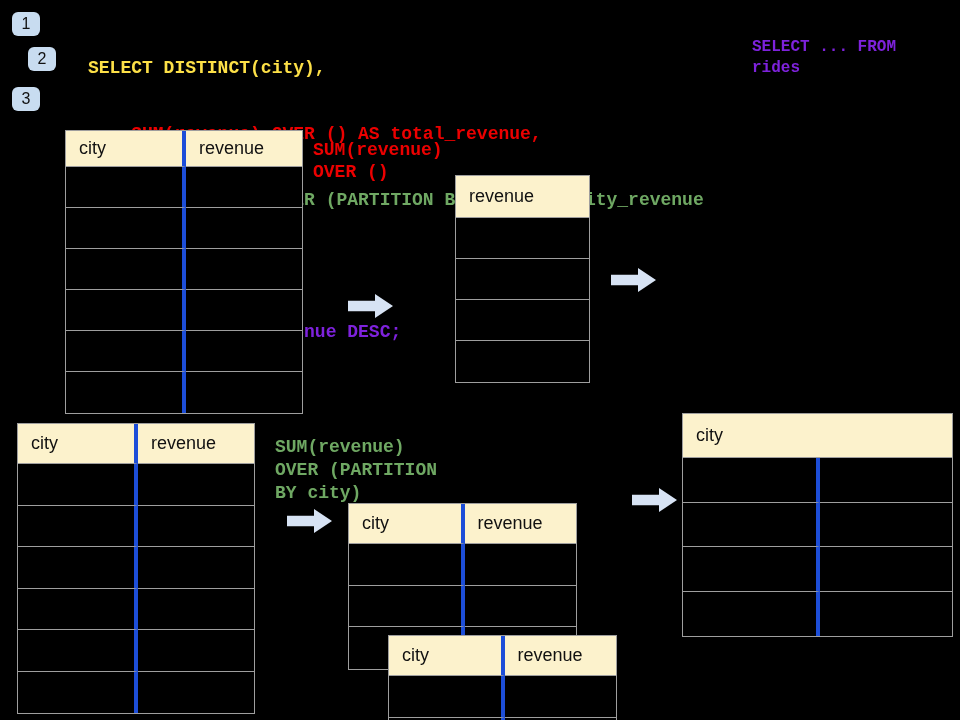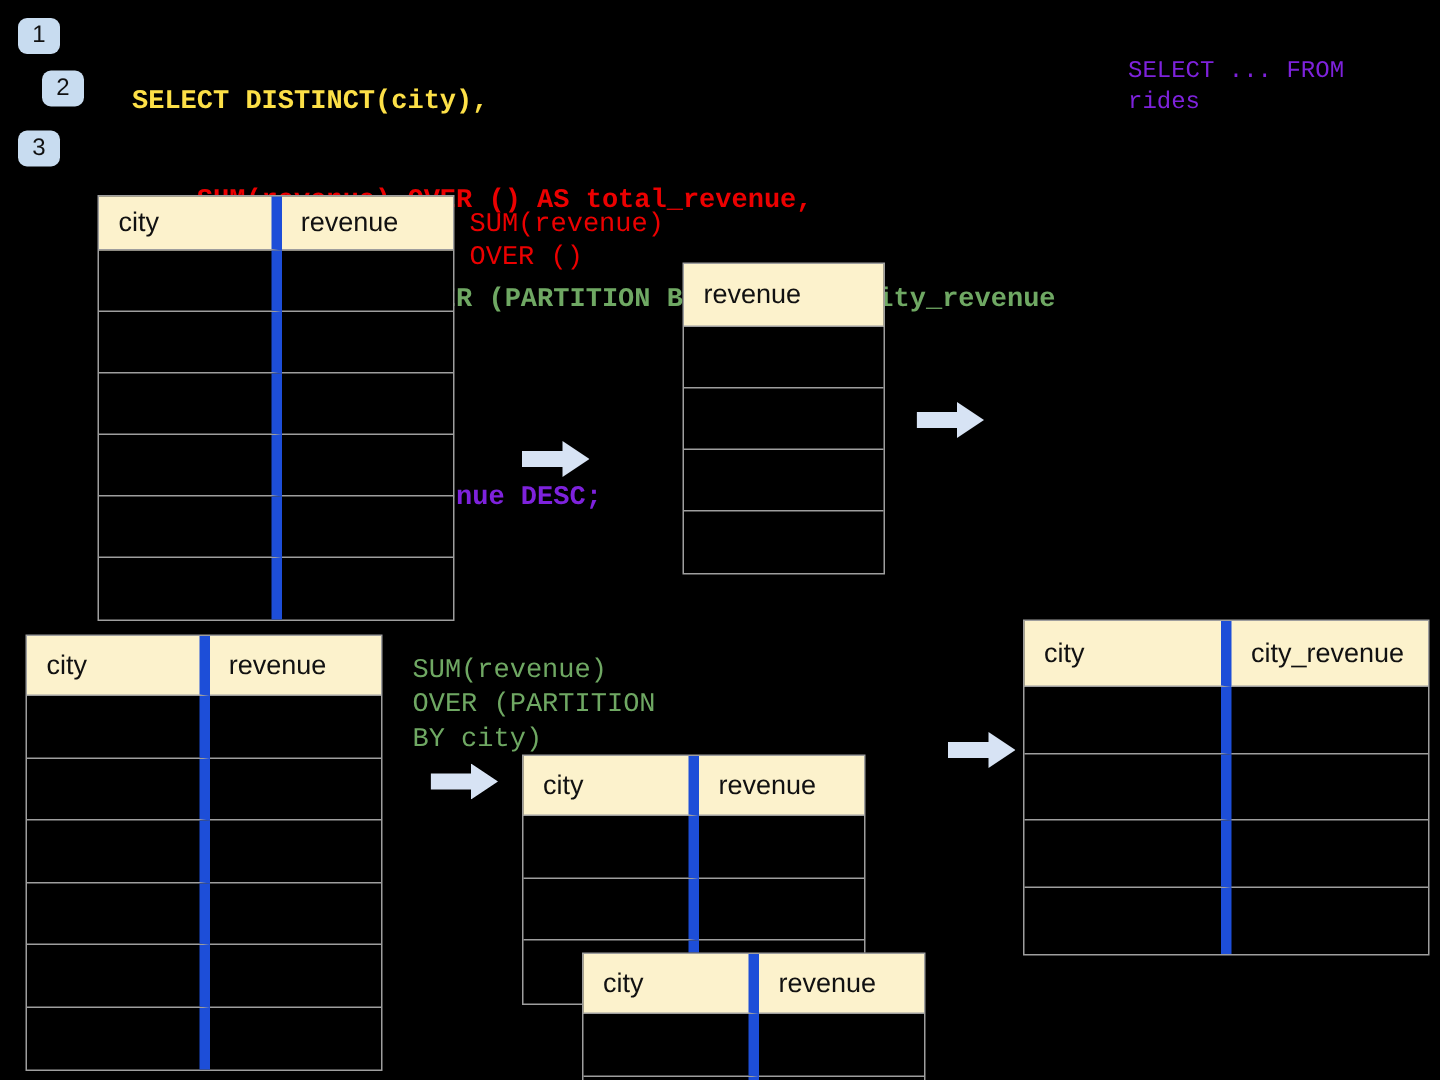--- a/index.html
+++ b/index.html
@@ -14,35 +14,35 @@
     display:flex;align-items:center;justify-content:center;
   }
   
   .sql{
     position:absolute;left:88px;top:13px;
     font:bold 18px "Liberation Mono",monospace;
     line-height:22px;white-space:pre;
   }
   .code-note{
     position:absolute;font-family:"Liberation Mono",monospace;
-    font-weight:normal;white-space:pre-line;
+    font-weight:bold;white-space:pre-line;
   }
   .side-note{left:752px;top:37px;font-size:16px;line-height:21px;}
   .note-total{left:313px;top:139px;font-size:18px;line-height:22px;}
   .note-partition{left:275px;top:436px;font-size:18px;line-height:23px;}
   
   .dtable{
     position:absolute;border:1px solid #9E9E9E;background:#000;
     box-sizing:border-box;
   }
   .t-row{display:flex;height:var(--rh);}
   .t-row.t-head{height:var(--hh);background:#FCF2CC;}
   .t-cell{
     flex:1;box-sizing:border-box;
-    border-right:7px solid #1d4ed8;border-bottom:1px solid #9E9E9E;
+    border-right:4px solid #1d4ed8;border-bottom:1px solid #9E9E9E;
   }
   .t-cell:last-child{border-right:none;text-align:center;}
   .t-row:last-child .t-cell{border-bottom:none;}
   .t-head .t-cell{
     display:flex;align-items:center;padding-left:13px;
     color:#111;font-size:18px;border-bottom:1px solid #9E9E9E;
   }
   
   .arrow{
     position:absolute;width:45px;height:24px;background:#D7E3F4;
@@ -183,21 +183,20 @@
     </div>
     <div class="t-row">
       <div class="t-cell"></div>
       <div class="t-cell"></div>
     </div>
   </div>
 
 <div class="dtable" style="left:682px;top:413px;width:271px;--hh:44px;--rh:44.5px">
     <div class="t-row t-head">
       <div class="t-cell">city</div>
-      <div class="t-cell">city_revenue</div>
     </div>
     <div class="t-row">
       <div class="t-cell"></div>
       <div class="t-cell"></div>
     </div>
     <div class="t-row">
       <div class="t-cell"></div>
       <div class="t-cell"></div>
     </div>
     <div class="t-row">

